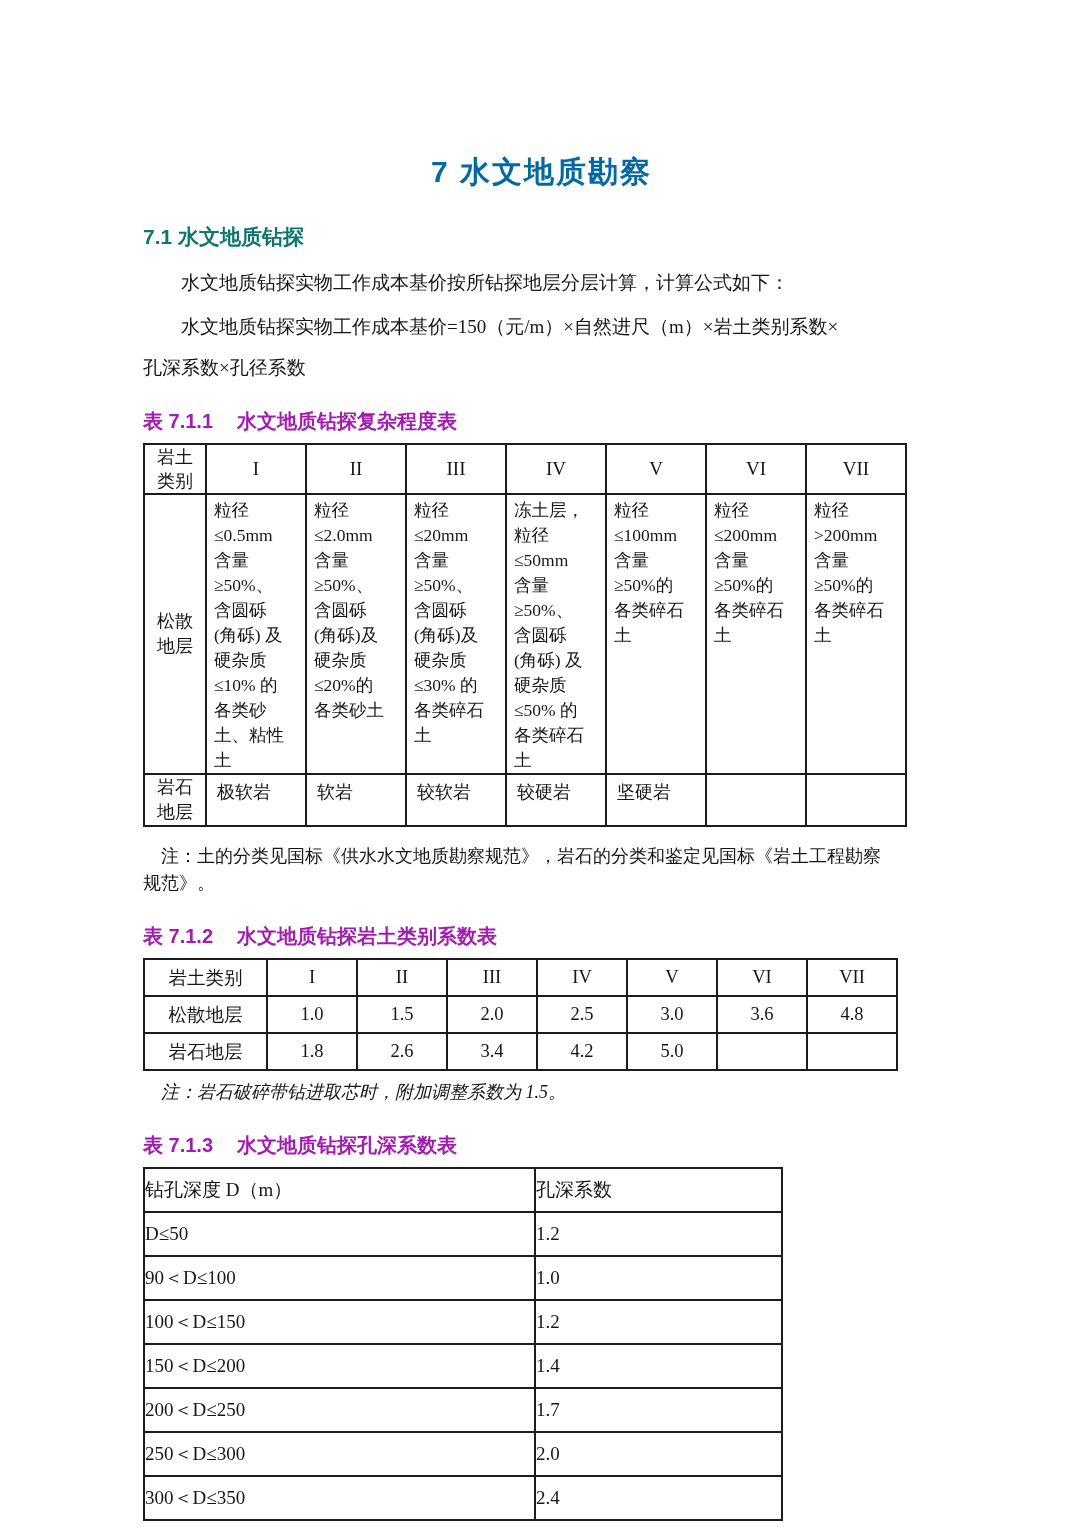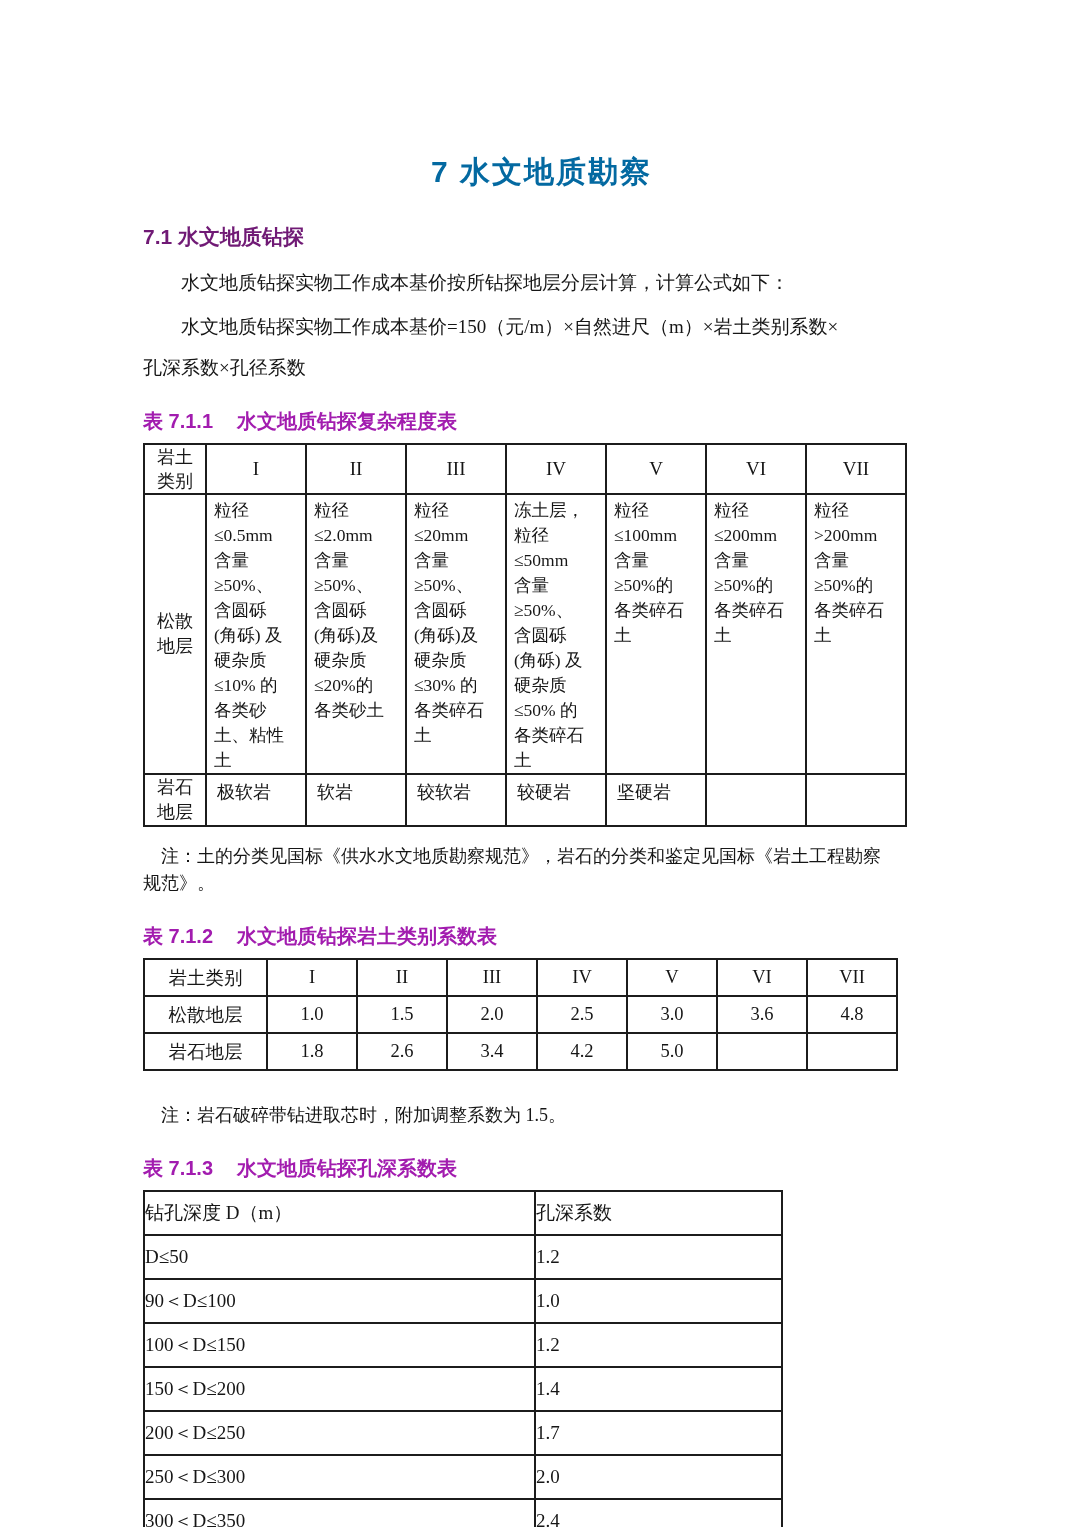--- a/index.html
+++ b/index.html
@@ -20,21 +20,21 @@
     font-weight:700;
     font-size:30px;
     letter-spacing:2px;
     color:#0369a1;
   }
   .sec-heading {
     margin:0 0 18px 0;
     font-family:"Liberation Sans","DejaVu Sans",sans-serif;
     font-weight:700;
     font-size:21px;
-    color:#701a75;
+    color:#0f766e;
   }
   .para { font-size:19px; line-height:28px; margin:0 0 16px 0; }
   .para.indent { text-indent:38px; }
   .para-line { font-size:19px; line-height:28px; margin:0 0 13px 0; }
   .para-line.indent { text-indent:38px; }
   .tbl-caption {
     margin:26px 0 8px 0;
     font-family:"Liberation Sans","DejaVu Sans",sans-serif;
     font-weight:700;
     font-size:20px;
@@ -81,21 +81,21 @@
   .t3 .c-range { width:391px; }
   .t3 .c-coef  { width:247px; }
   .t3 th, .t3 td {
     height:44px; text-align:left; vertical-align:middle; font-size:19px;
   }
   .page-number {
     margin-top:42px;
     text-align:center;
     font-size:16px;
   }
-  .note2 { margin-top:31px; }
+  .note2 { margin-top:8px;font-style:italic; }
 </style>
 </head>
 <body>
 
 <div class="page">
 
   <h1 class="doc-title">7 水文地质勘察</h1>
 
   <h2 class="sec-heading">7.1 水文地质钻探</h2>
 

